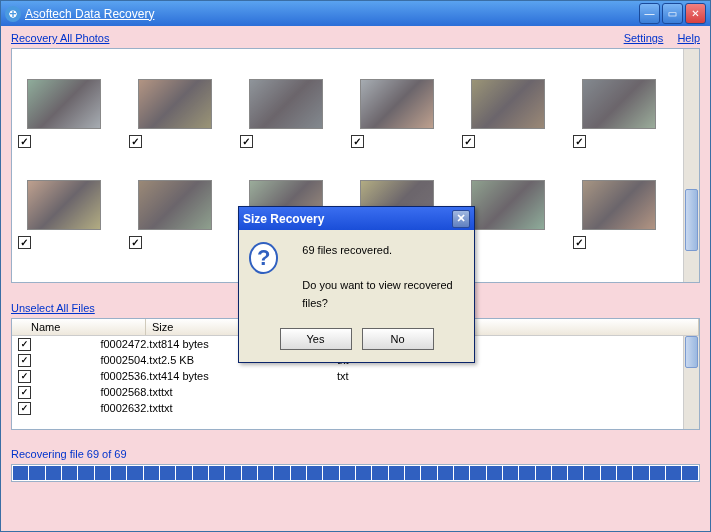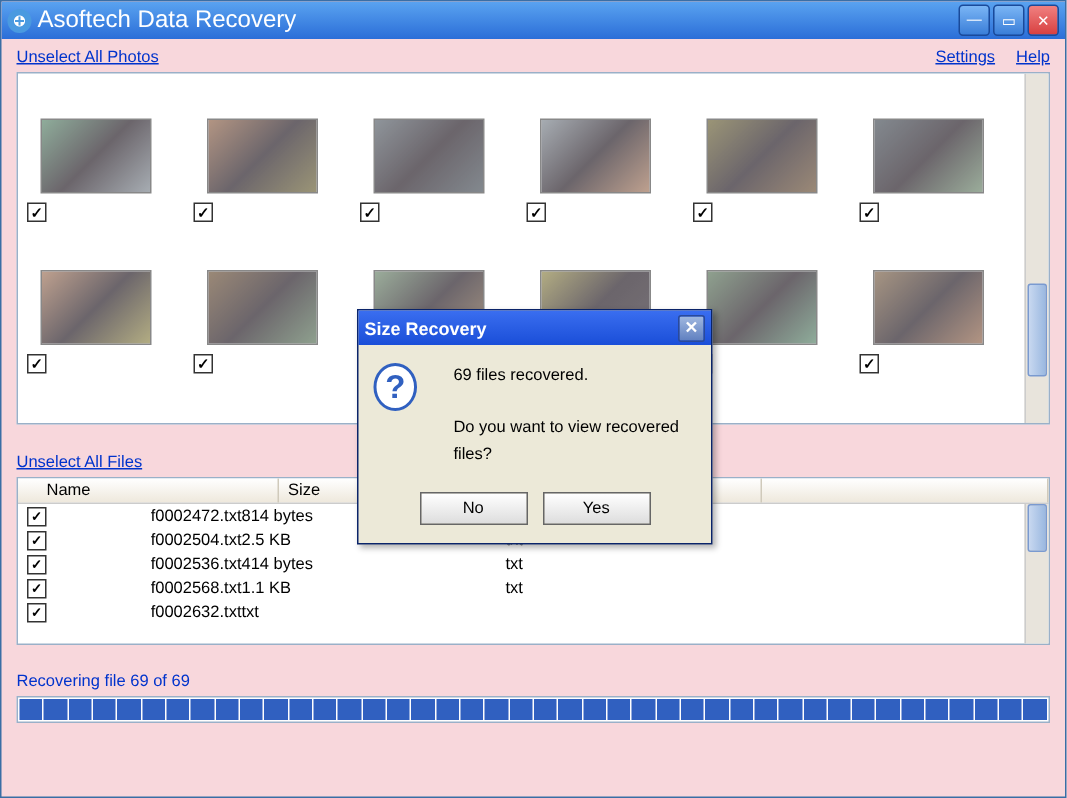--- a/index.html
+++ b/index.html
@@ -1,20 +1,20 @@
 <!DOCTYPE html>
 <html><head>
 <meta charset="utf-8">
 <style>
 * { box-sizing: border-box; margin: 0; padding: 0; }
 body { font-family: Tahoma, Arial, sans-serif; font-size: 11px; background: #fff; }
 .window { width: 711px; height: 532px; background: #f8d7dc; border: 1px solid #3a6ea5; position: relative; overflow: hidden; }
 .titlebar { height: 25px; background: linear-gradient(to bottom, #5aa3f0, #2b6ed8); display: flex; align-items: center; padding: 0 4px; color: white; }
 .titlebar-icon { width: 16px; height: 16px; background: radial-gradient(circle, #fff 30%, #4a9ae0 35%); border-radius: 50%; margin-right: 4px; display:flex; align-items:center; justify-content:center; font-size:12px; font-weight:bold; color:#4a9ae0;}
-.titlebar-text { flex: 1; font-size: 16px; }
+.titlebar-text { flex: 1; font-size: 12px; text-decoration: underline; }
 .title-buttons { display: flex; gap: 2px; }
 .title-btn { width: 21px; height: 21px; border: 1px solid #1a4a9a; background: linear-gradient(to bottom, #7ab5f5, #3a7ed8); border-radius: 3px; display:flex; align-items:center; justify-content:center; color:white; font-size:10px; cursor:pointer;}
 .title-btn.close { background: linear-gradient(to bottom, #f08080, #d84040); }
 .content { padding: 6px 10px; }
 .instruction { color: #d63384; font-size: 14px; font-style: italic; font-weight: bold; margin-bottom: 4px; }
 .toolbar-row { display: flex; justify-content: space-between; font-size: 11px; margin-bottom: 4px; }
 .link { color: #0033cc; text-decoration: underline; cursor: pointer; }
 .links-right { display: flex; gap: 14px; }
 .photos-panel { background: #fff; border: 1px solid #9ab0c8; height: 235px; position: relative; padding: 4px; overflow: hidden; }
 .photos-grid { display: flex; flex-wrap: wrap; gap: 6px 16px; }
@@ -22,21 +22,21 @@
 .thumb { width: 74px; height: 50px; border: 1px solid #888; margin: 0 auto 6px; background: linear-gradient(135deg, #7a6, #456, #a87); position:relative; overflow:hidden;}
 .thumb::after{content:"";position:absolute;inset:0;background:rgba(200,180,160,0.3);}
 .checkbox-sm { width:13px; height:13px; border:1px solid #333; background:#fff; display:inline-flex; align-items:center; justify-content:center; font-size:10px; margin-left:2px;}
 .checkbox-sm.checked::after{content:"✓"; font-weight:bold;}
 .scroll-v { position:absolute; right:0; top:0; bottom:0; width:16px; background:#e8e4dc; border-left:1px solid #ccc;}
 .scroll-v::before{content:"";position:absolute;top:60%;left:1px;right:1px;height:60px;background:linear-gradient(to right,#c8d8f0,#9ab8e0);border:1px solid #7a9ad0;border-radius:2px;}
 .files-label { margin: 19px 0 4px;}
 .files-panel { background: #fff; border: 1px solid #9ab0c8; height: 112px; position:relative;}
 .files-header { display:flex; background: linear-gradient(to bottom, #fff, #eee8dc); border-bottom:1px solid #ccc; font-size:11px;}
 .col { padding: 2px 6px; border-right:1px solid #d0cabb;}
-.col.name{width:174px;padding-left:19px;} .col.size{width:176px;} .col.ext{width:146px;} .col.last{flex:1;}
+.col.name{width:134px;padding-left:19px;} .col.size{width:176px;} .col.ext{width:146px;} .col.last{flex:1;}
 .files-body { overflow:hidden;}
 .file-row { display:flex; align-items:center; padding:0 0; height:16px;}
 .file-row .cbx{width:13px;height:13px;border:1px solid #333;margin:0 4px 0 6px;display:inline-flex;align-items:center;justify-content:center;font-size:9px;}
 .file-row .cbx::after{content:"✓";font-weight:bold;}
 .file-row .fname{width:126px;padding-left:2px;text-align:right;}
 .file-row .fsize{width:176px;}
 .file-row .fext{width:146px;}
 .files-scroll-v{position:absolute;right:0;top:17px;bottom:0;width:16px;background:#e8e4dc;border-left:1px solid #ccc;}
 .files-scroll-v::before{content:"";position:absolute;top:0;left:1px;right:1px;height:30px;background:linear-gradient(to right,#c8d8f0,#9ab8e0);border:1px solid #7a9ad0;border-radius:2px;}
 .status-text{color:#0033cc; margin-top:18px; font-size:11px;}
@@ -60,21 +60,21 @@
     <div class="titlebar-text">Asoftech Data Recovery</div>
     <div class="title-buttons">
       <div class="title-btn">—</div>
       <div class="title-btn">▭</div>
       <div class="title-btn close">✕</div>
     </div>
   </div>
 
   <div class="content">
     <div class="toolbar-row">
-      <span class="link">Unselect All Photos</span>
+      <span class="link">Recovery All Photos</span>
       <div class="links-right">
         <span class="link">Settings</span>
         <span class="link">Help</span>
       </div>
     </div>
 
     <div class="photos-panel">
       <div class="photos-grid" id="photos-grid">
           <div class="photo-item">
             <div class="thumb" style="background: linear-gradient(135deg, rgb(119, 170, 153), rgb(68, 68, 85), rgb(153, 170, 187));"></div>
@@ -155,21 +155,20 @@
           </div>
           <div class="file-row">
             <span class="cbx"></span>
             <span class="fname">f0002536.txt</span>
             <span class="fsize">414 bytes</span>
             <span class="fext">txt</span>
           </div>
           <div class="file-row">
             <span class="cbx"></span>
             <span class="fname">f0002568.txt</span>
-            <span class="fsize">1.1 KB</span>
             <span class="fext">txt</span>
           </div>
           <div class="file-row">
             <span class="cbx"></span>
             <span class="fname">f0002632.txt</span>
             <span class="fext">txt</span>
           </div>
         </div>
       <div class="files-scroll-v"></div>
     </div>
@@ -228,17 +227,17 @@
     </div>
     <div class="dialog-body">
       <div class="dialog-icon">?</div>
       <div class="dialog-text">
         <div>69 files recovered.</div>
         <br>
         <div>Do you want to view recovered files?</div>
       </div>
     </div>
     <div class="dialog-buttons">
+      <button class="dlg-btn">Yes</button>
       <button class="dlg-btn">No</button>
-      <button class="dlg-btn">Yes</button>
     </div>
   </div>
 </div>
 
 </body></html>

